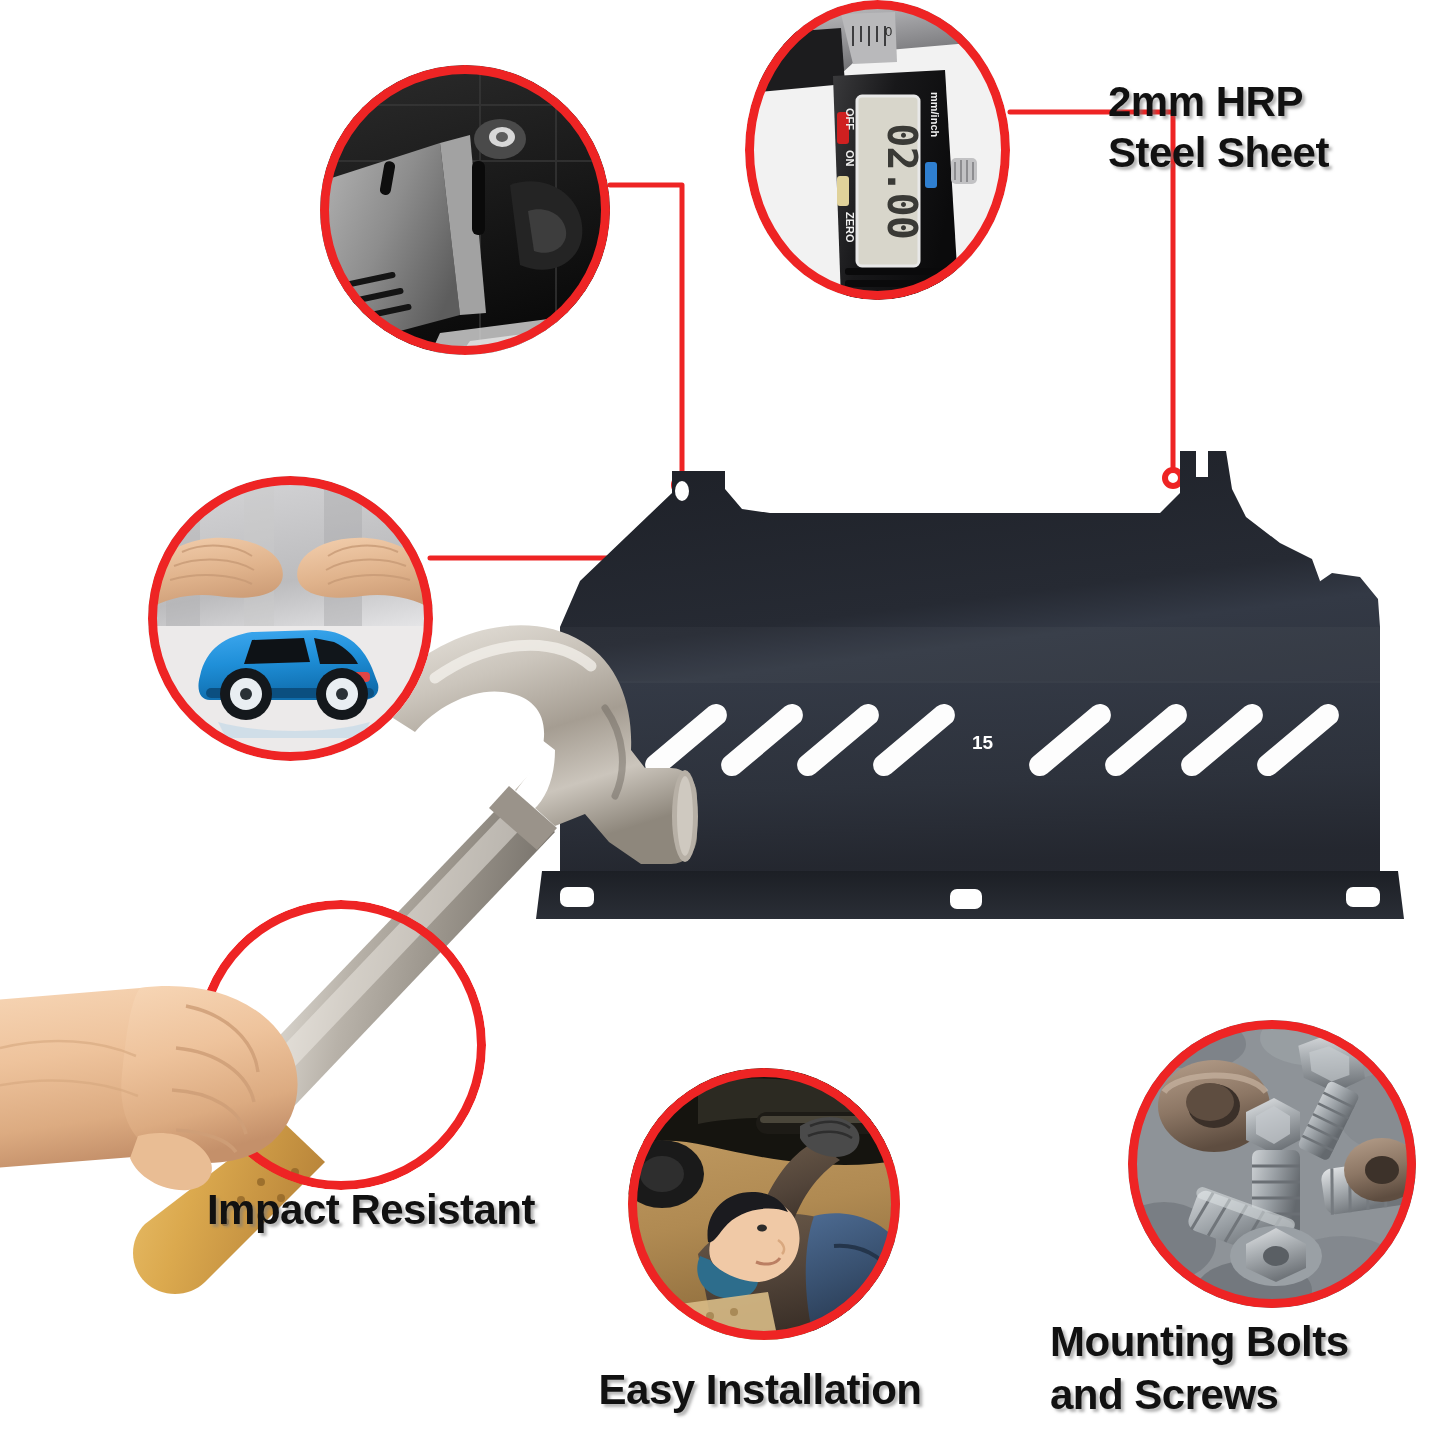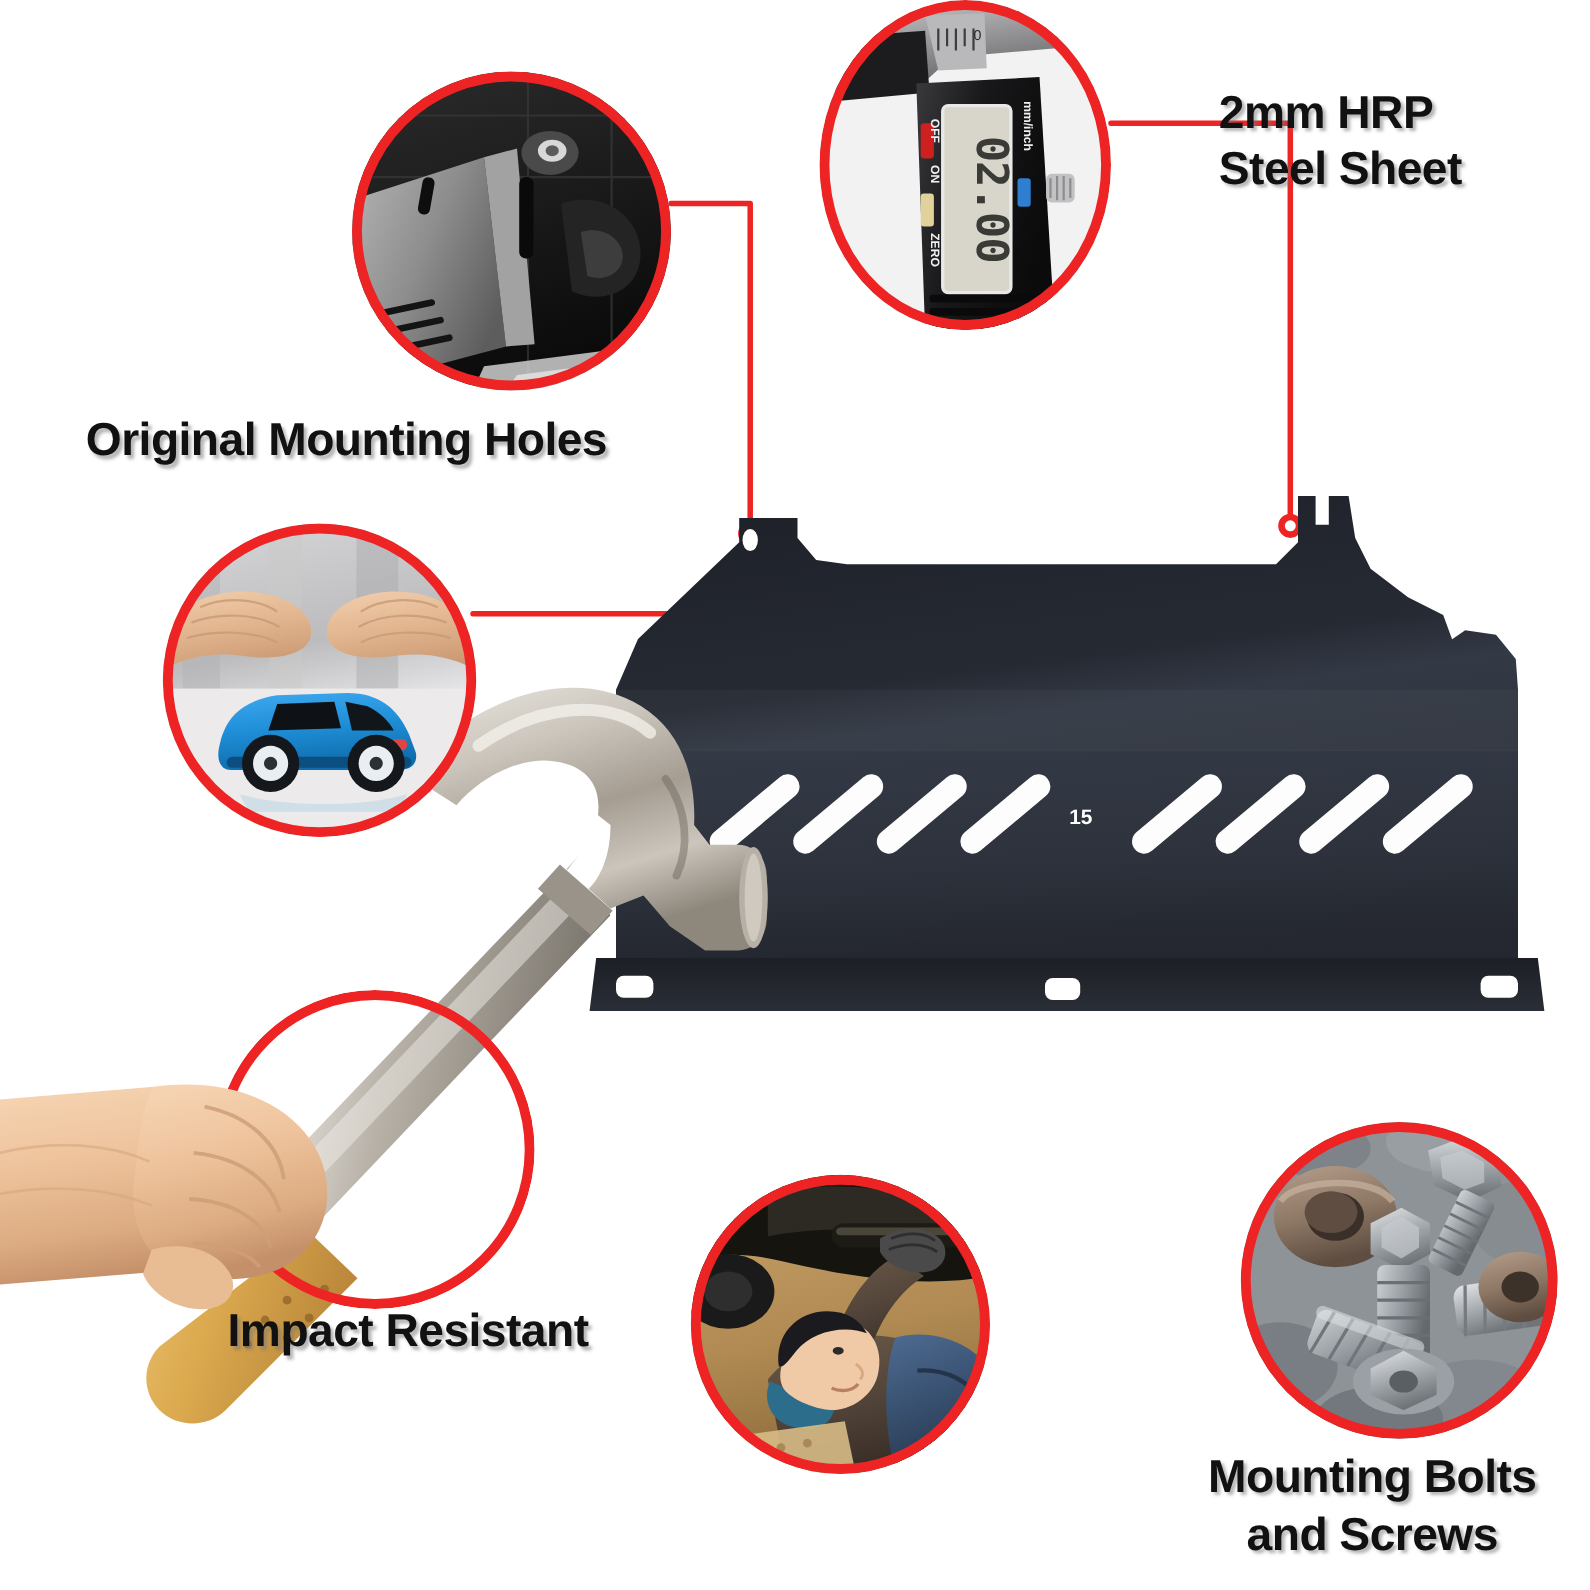--- a/index.html
+++ b/index.html
@@ -611,27 +611,27 @@
         <g>
           <ellipse cx="148" cy="236" rx="46" ry="30" fill="#9aa0a5"></ellipse>
           <polygon points="118,224 148,208 178,224 178,248 148,262 118,248" fill="url(#zincA)"></polygon>
           <ellipse cx="148" cy="236" rx="13" ry="10" fill="#5a5f64"></ellipse>
         </g>
       </svg>
     </div>
     <div class="ring"></div>
   </div>
 
-  <div class="cap" style="left:78px;top:378px;width:600px;font-size:42px;text-align:left;">Original Mounting Holes</div>
 
   <div class="cap" style="left:1108px;top:76px;width:340px;font-size:42px;text-align:left;
               line-height:1.22;">2mm HRP
 Steel Sheet</div>
 
 
   <div class="cap" style="left:95px;top:1188px;width:440px;font-size:42px;text-align:right;">Impact Resistant</div>
 
-
-  <div class="cap" style="left:1050px;top:1316px;width:395px;font-size:42px;text-align:center;
+  <div class="cap" style="left:515px;top:1368px;width:490px;font-size:42px;text-align:center;">Easy Installation</div>
+
+  <div class="cap" style="left:1050px;top:1316px;width:395px;font-size:42px;
               line-height:1.25;">Mounting Bolts
 and Screws</div>
 
 </div>
 
 </body></html>

